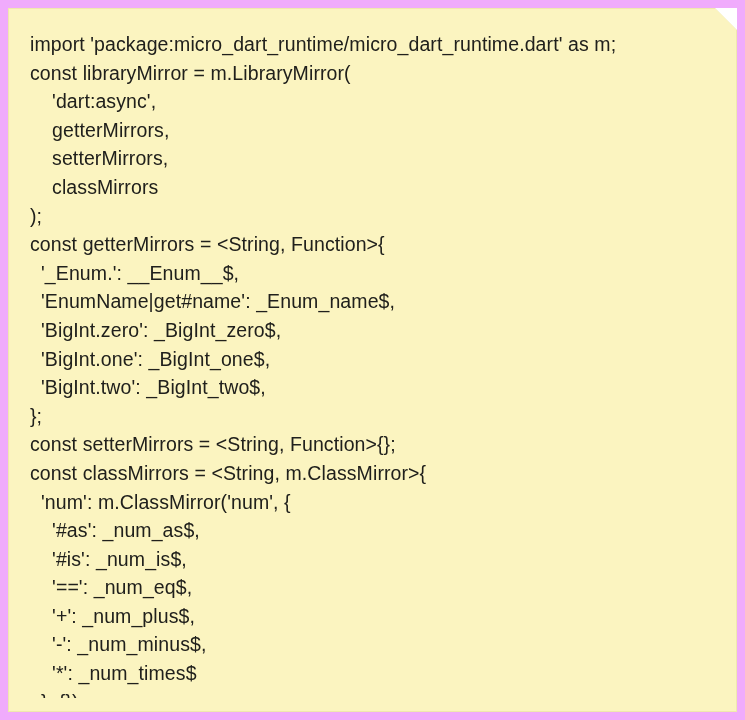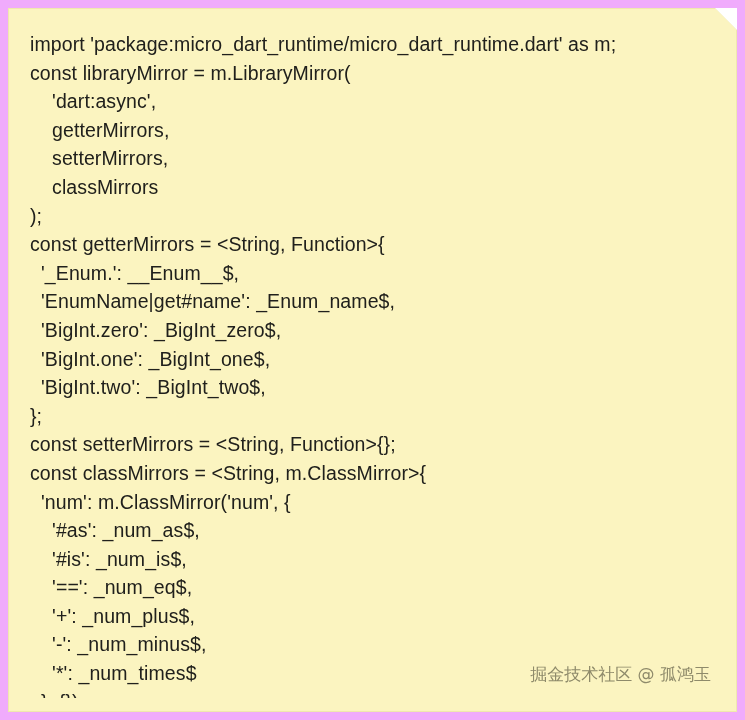--- a/index.html
+++ b/index.html
@@ -96,15 +96,14 @@
 const classMirrors = &lt;String, m.ClassMirror&gt;{
   'num': m.ClassMirror('num', {
     '#as': _num_as$,
     '#is': _num_is$,
     '==': _num_eq$,
     '+': _num_plus$,
     '-': _num_minus$,
     '*': _num_times$
   }, {})
 };</pre>
-    <div id="watermark">掘金技术社区 @ 孤鸿玉</div>
   </div>
 </div>
 
 </body></html>

